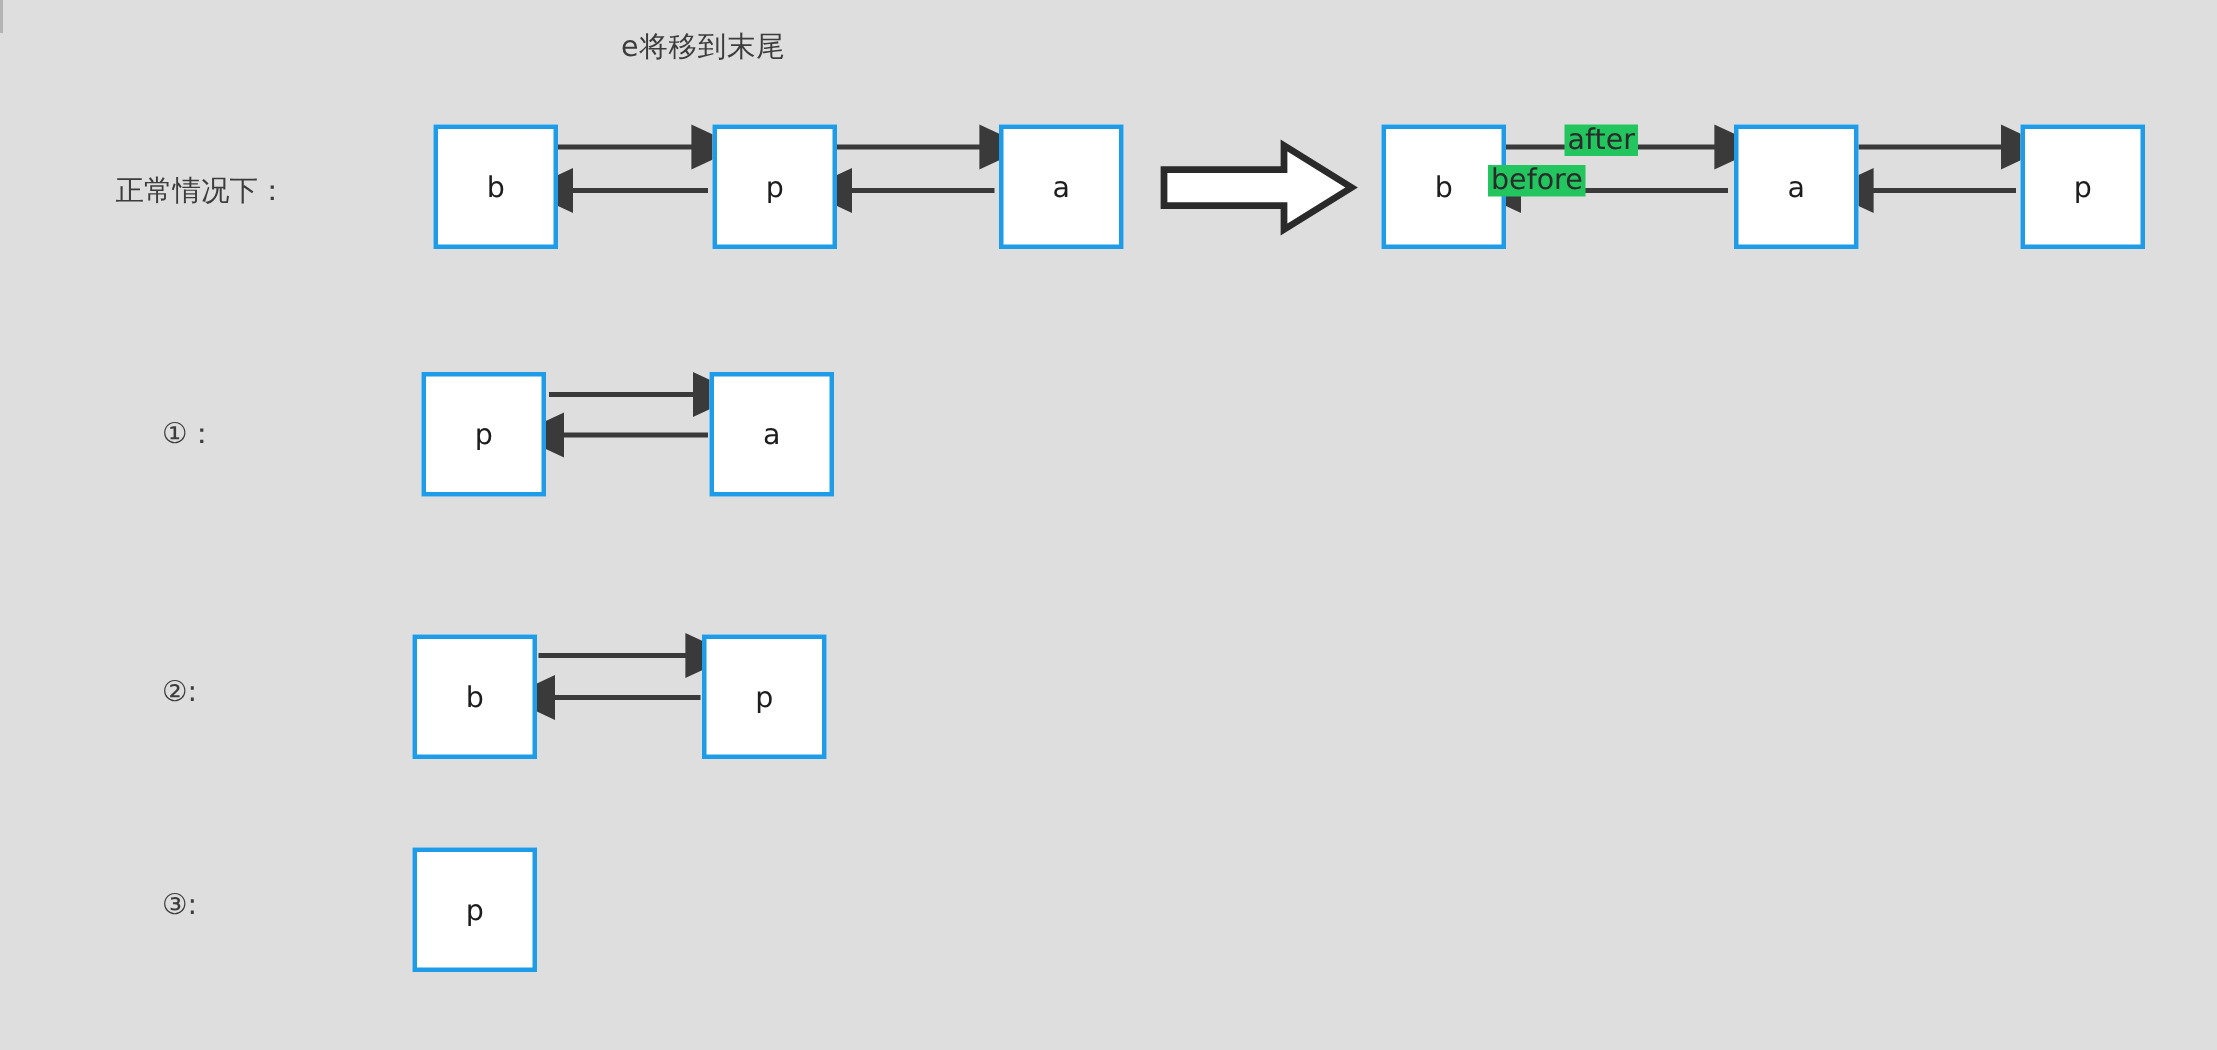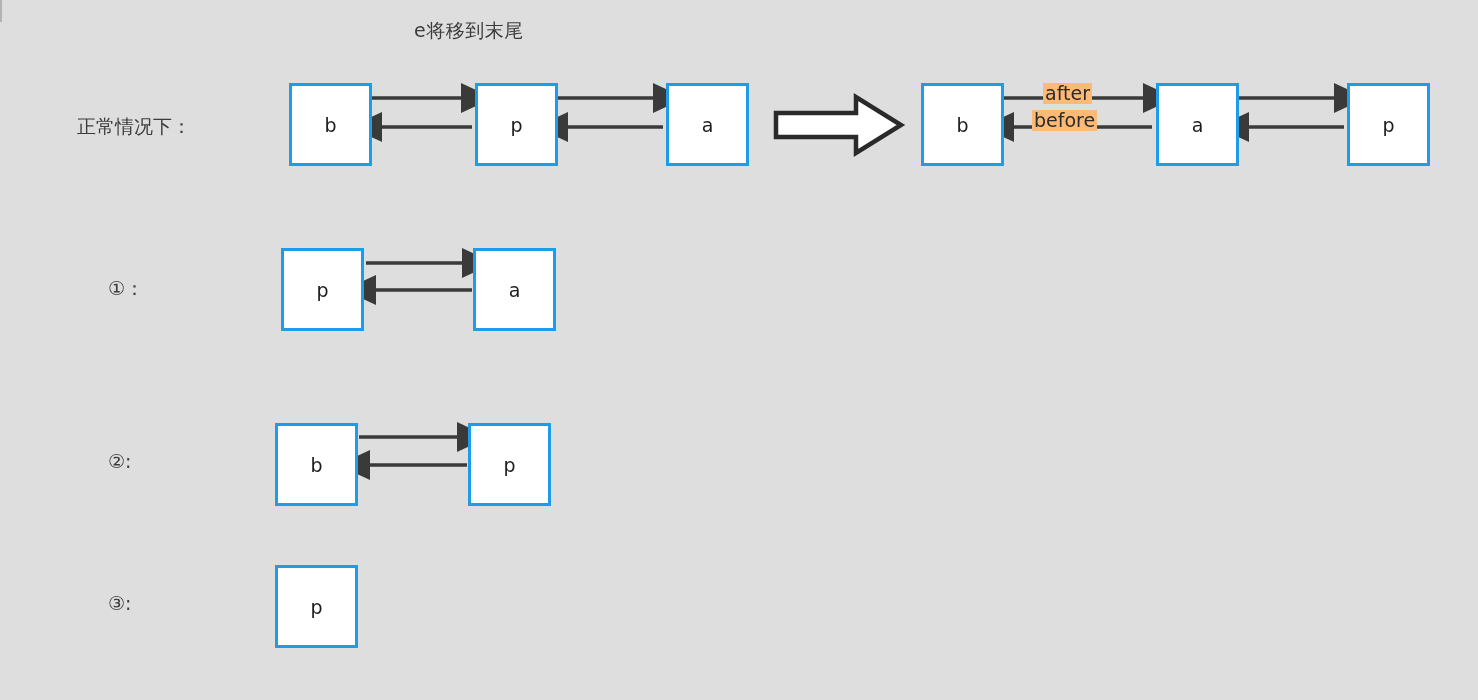--- a/index.html
+++ b/index.html
@@ -60,29 +60,29 @@
   .arrows {
     position: absolute;
     left: 0; top: 0;
     width: 1478px;
     height: 700px;
     pointer-events: none;
   }
   
   .edge-label {
     position: absolute;
-    background: #fdba74;
+    background: #22c55e;
     color: #2b2b2b;
     font-size: 19px;
     line-height: 21px;
     padding: 0 2px;
     white-space: nowrap;
   }
   .edge-label.lbl-after  { left: 1043px; top: 83px; }
-  .edge-label.lbl-before { left: 1032px; top: 110px; }
+  .edge-label.lbl-before { left: 992px; top: 110px; }
 
   .corner-tick {
     position: absolute;
     left: 0; top: 0;
     width: 2px;
     height: 22px;
     background: #b4b4b4;
   }
 </style>
 </head>

